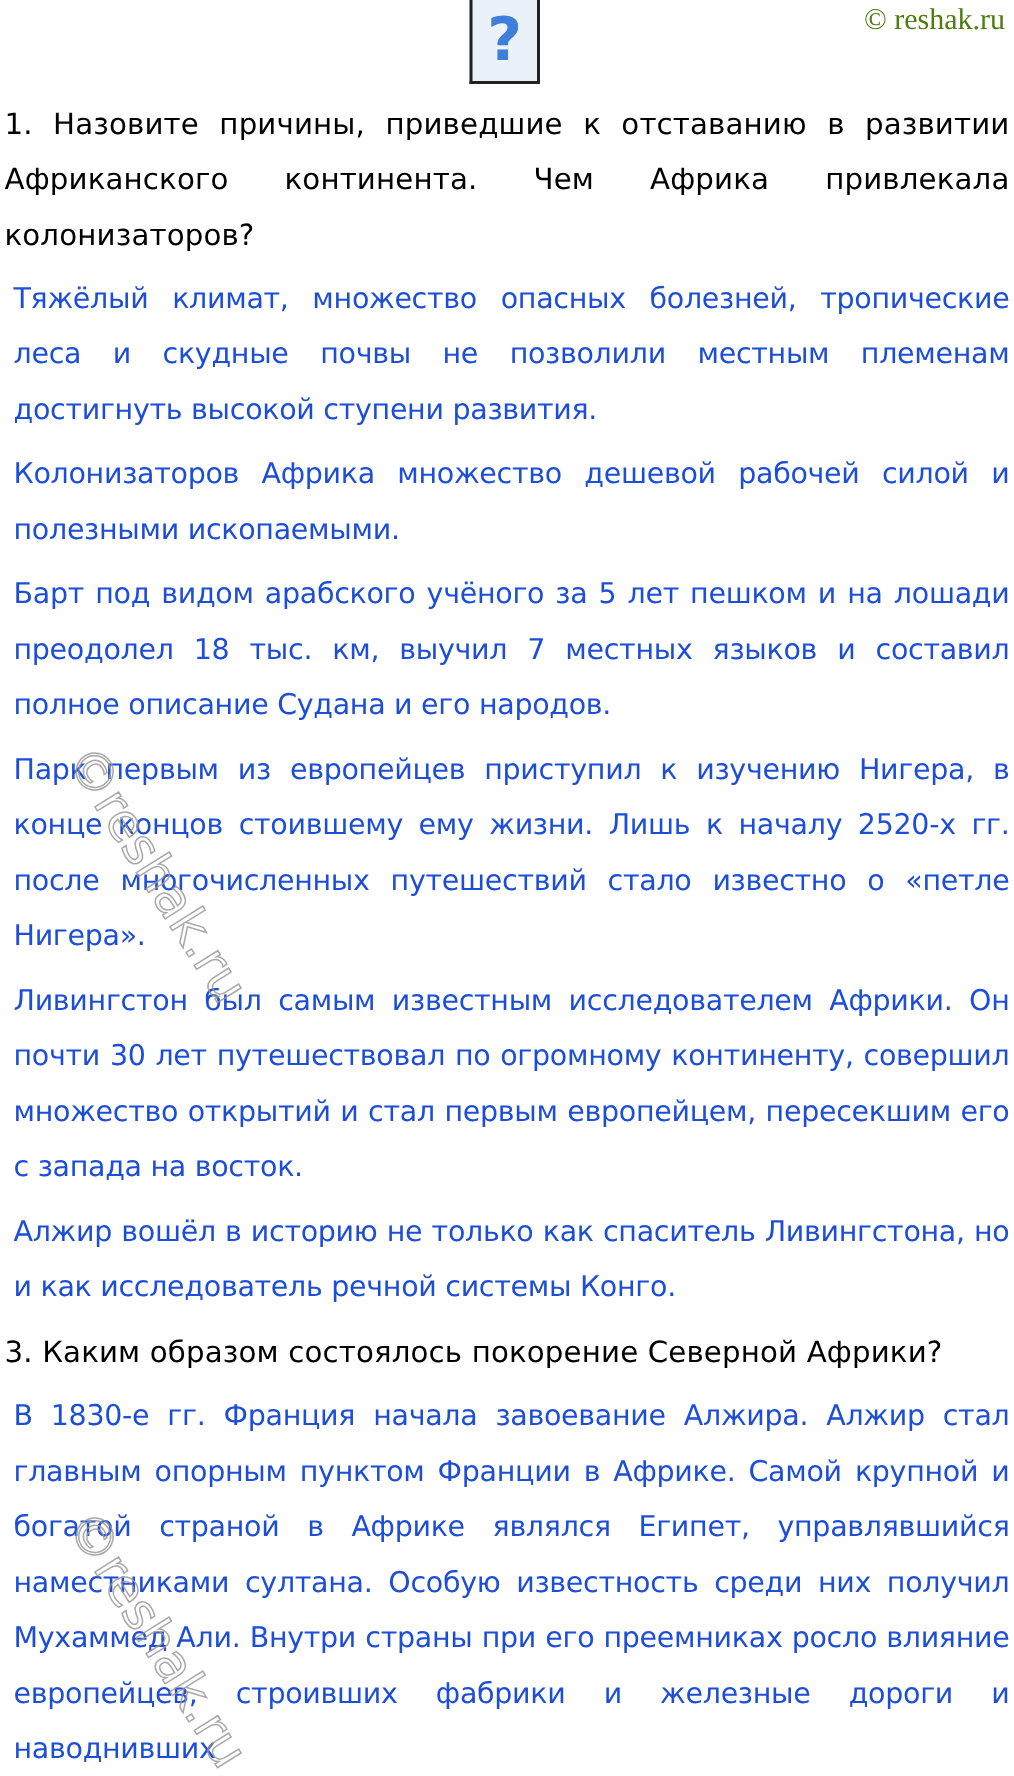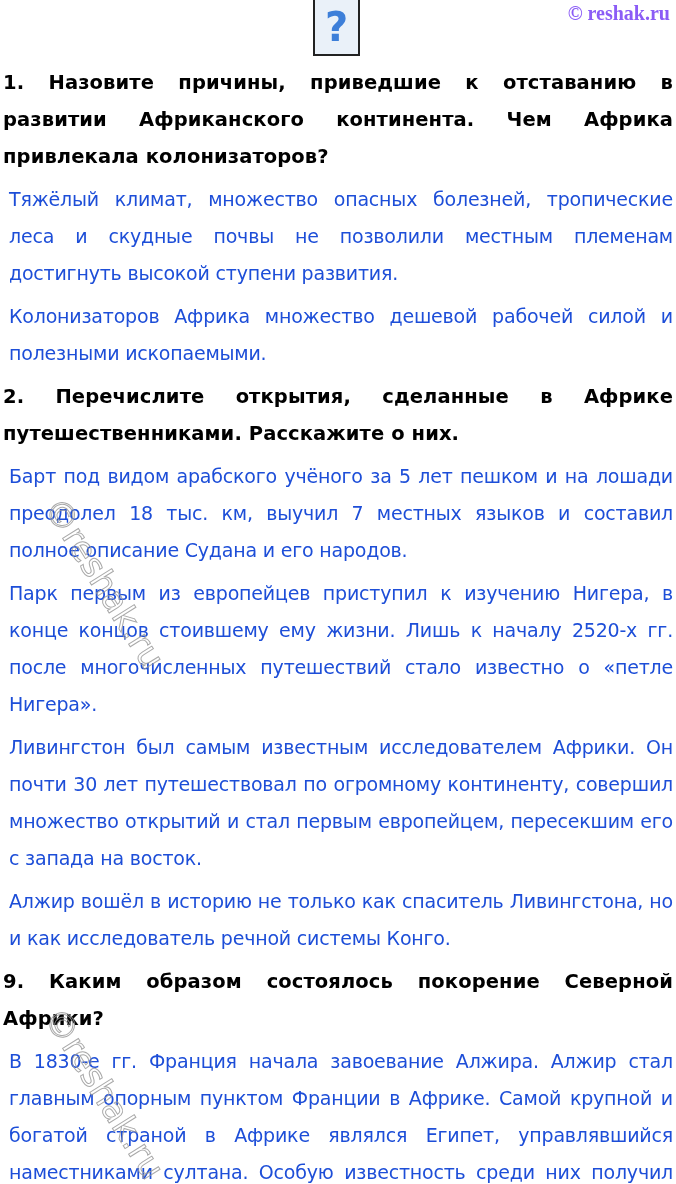--- a/index.html
+++ b/index.html
@@ -2,35 +2,35 @@
 <html><head>
 <meta charset="utf-8">
 <style>
   html, body { margin: 0; padding: 0; background: #ffffff; }
   body {
     width: 676px; height: 1184px; overflow: hidden; position: relative;
     font-family: "DejaVu Sans", sans-serif; color: #111;
   }
   .copyright {
     position: absolute; right: 6px; top: 2px;
-    font-family: "Liberation Serif", serif; font-size: 20px; color: #8b5cf6; font-weight: bold;
+    font-family: "Liberation Serif", serif; font-size: 20px; color: #4d7c0f;
   }
   .qicon {
     position: absolute; left: 313px; top: 0px; width: 47px; height: 56px;
     border-left: 2px solid #222; border-right: 2px solid #222; border-bottom: 2px solid #222;
     background: #eaf1f9; box-sizing: border-box;
     display: flex; align-items: center; justify-content: center;
   }
   .qicon span {
     font-family: "DejaVu Sans", sans-serif; font-weight: bold; font-size: 40px;
     color: #3d7fd9; line-height: 1;
   }
   .content { position: absolute; left: 3px; top: 64px; width: 670px; }
   .q {
-    font-weight: bold; font-size: 19.5px; line-height: 37px; text-align: justify;
+    font-weight: normal; font-size: 19.5px; line-height: 37px; text-align: justify;
     margin: 0 0 6px 0; color: #000; letter-spacing: 0.1px;
   }
   .a {
     font-size: 19px; line-height: 37px; text-align: justify; margin: 0 0 6px 6px;
     color: #1d4ed8; letter-spacing: -0.2px;
   }
   .watermark {
     position: absolute; font-family: "DejaVu Sans", sans-serif; font-size: 34px;
     color: transparent; -webkit-text-stroke: 1px #9a9a9a; transform: rotate(58deg);
     transform-origin: left top; pointer-events: none; white-space: nowrap; opacity: 0.85;
@@ -45,26 +45,25 @@
   <span>?</span>
 </div>
 
 <div class="content">
   <section>
     <p class="q">1. Назовите причины, приведшие к отставанию в развитии Африканского континента. Чем Африка привлекала колонизаторов?</p>
     <p class="a">Тяжёлый климат, множество опасных болезней, тропические леса и скудные почвы не позволили местным племенам достигнуть высокой ступени развития.</p>
     <p class="a">Колонизаторов Африка множество дешевой рабочей силой и полезными ископаемыми.</p>
   </section>
   <section>
-    <p class="q">2. Перечислите открытия, сделанные в Африке путешественниками. Расскажите о них.</p>
     <p class="a">Барт под видом арабского учёного за 5 лет пешком и на лошади преодолел 18 тыс. км, выучил 7 местных языков и составил полное описание Судана и его народов.</p>
     <p class="a">Парк первым из европейцев приступил к изучению Нигера, в конце концов стоившему ему жизни. Лишь к началу 2520-х гг. после многочисленных путешествий стало известно о «петле Нигера».</p>
     <p class="a">Ливингстон был самым известным исследователем Африки. Он почти 30 лет путешествовал по огромному континенту, совершил множество открытий и стал первым европейцем, пересекшим его с запада на восток.</p>
     <p class="a">Алжир вошёл в историю не только как спаситель Ливингстона, но и как исследователь речной системы Конго.</p>
   </section>
   <section>
-    <p class="q">9. Каким образом состоялось покорение Северной Африки?</p>
+    <p class="q">3. Каким образом состоялось покорение Северной Африки?</p>
     <p class="a">В 1830-е гг. Франция начала завоевание Алжира. Алжир стал главным опорным пунктом Франции в Африке. Самой крупной и богатой страной в Африке являлся Египет, управлявшийся наместниками султана. Особую известность среди них получил Мухаммед Али. Внутри страны при его преемниках росло влияние европейцев, строивших фабрики и железные дороги и наводнивших</p>
   </section>
 </div>
 
 <div class="watermark" style="left:70px; top:490px;">©reshak.ru</div>
 <div class="watermark" style="left:70px; top:1000px;">©reshak.ru</div>
 
 </body></html>

